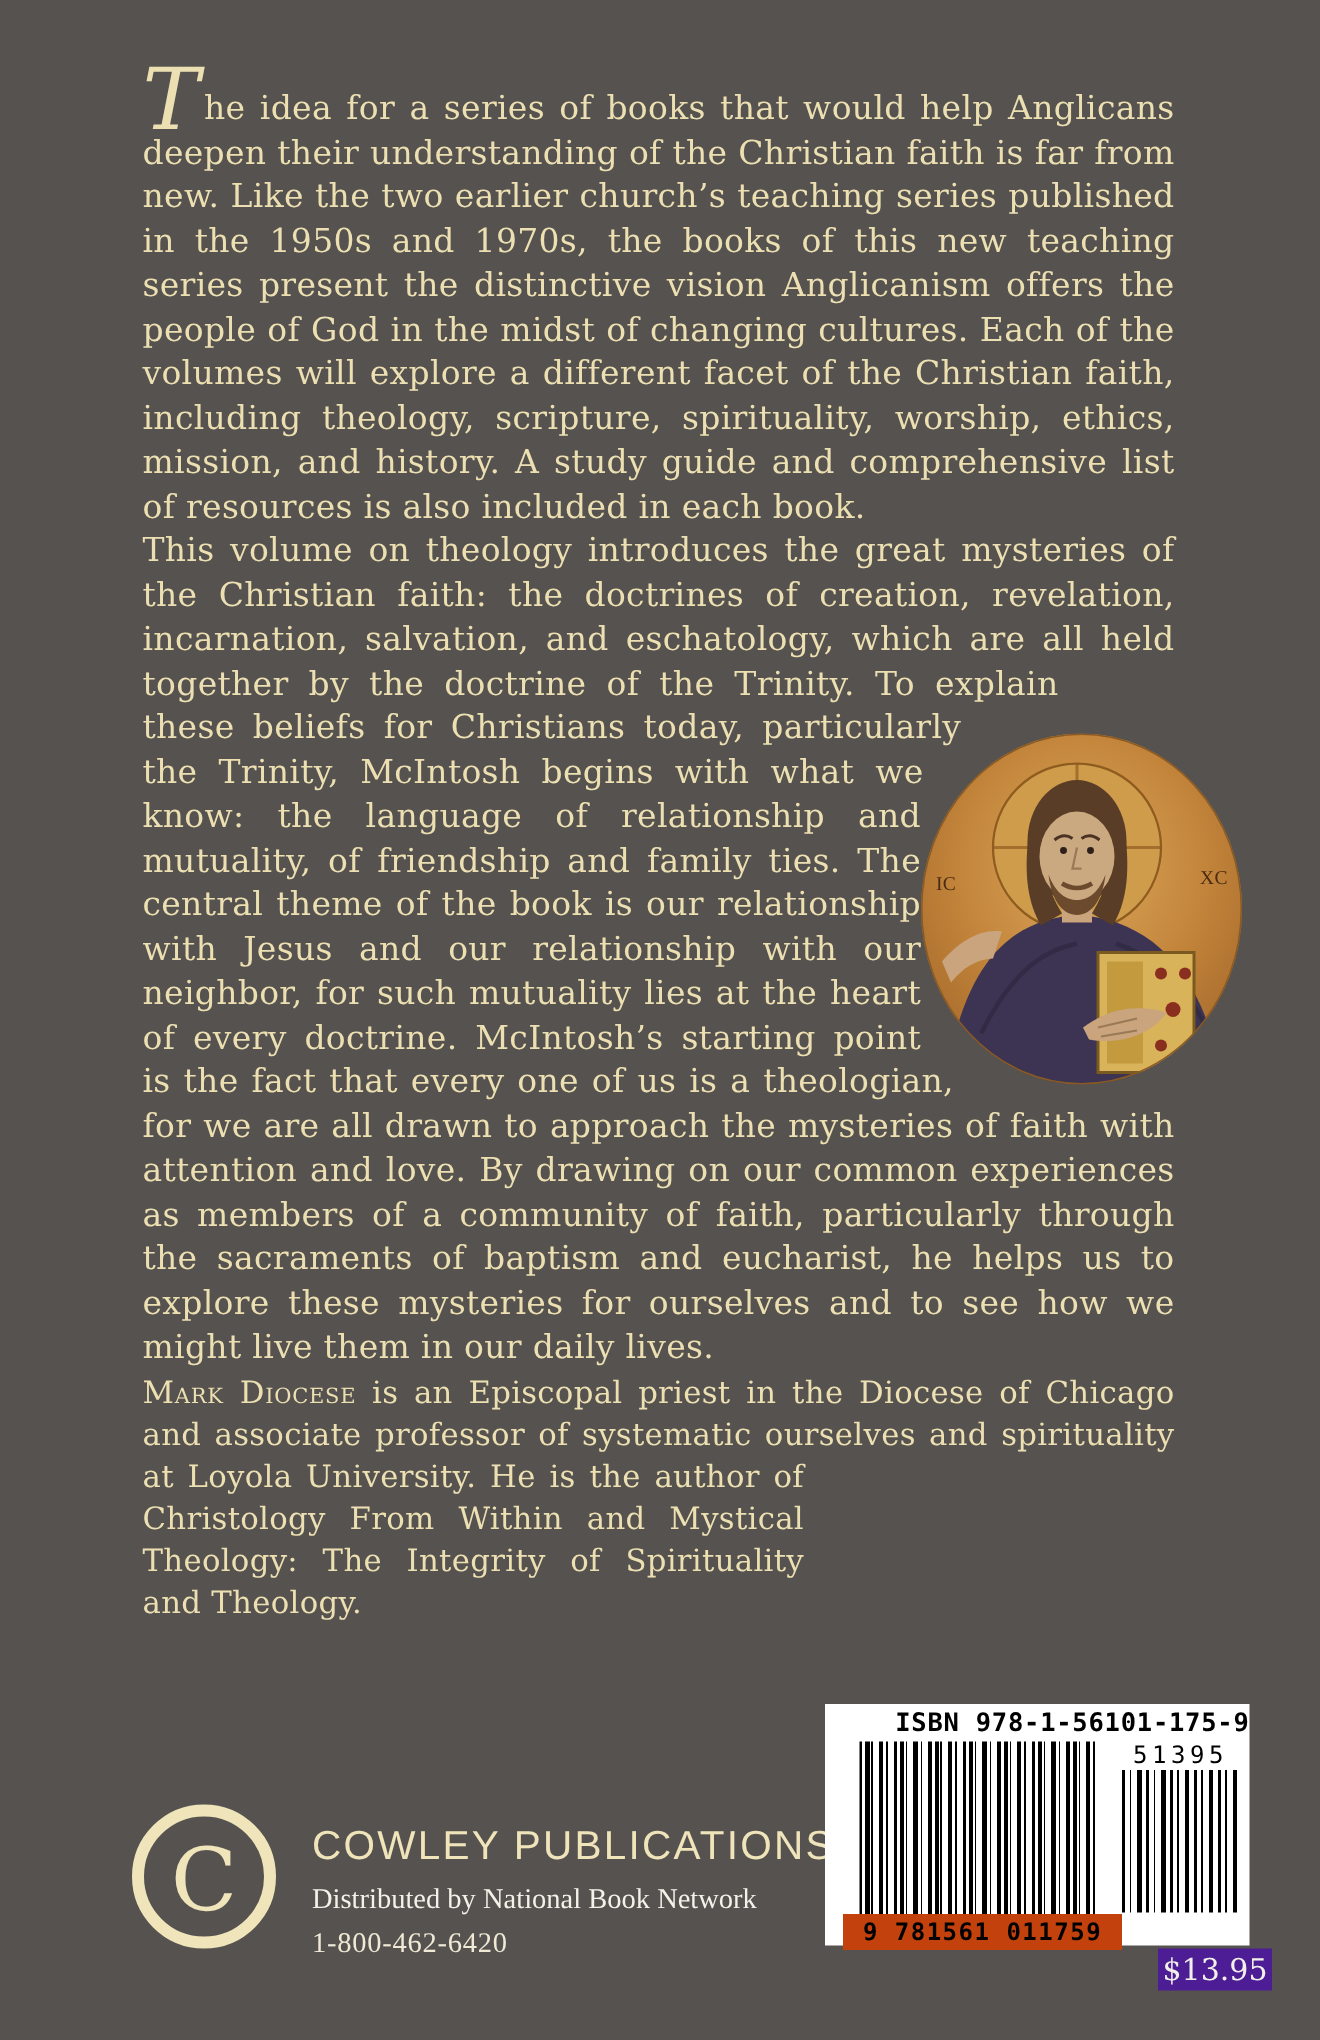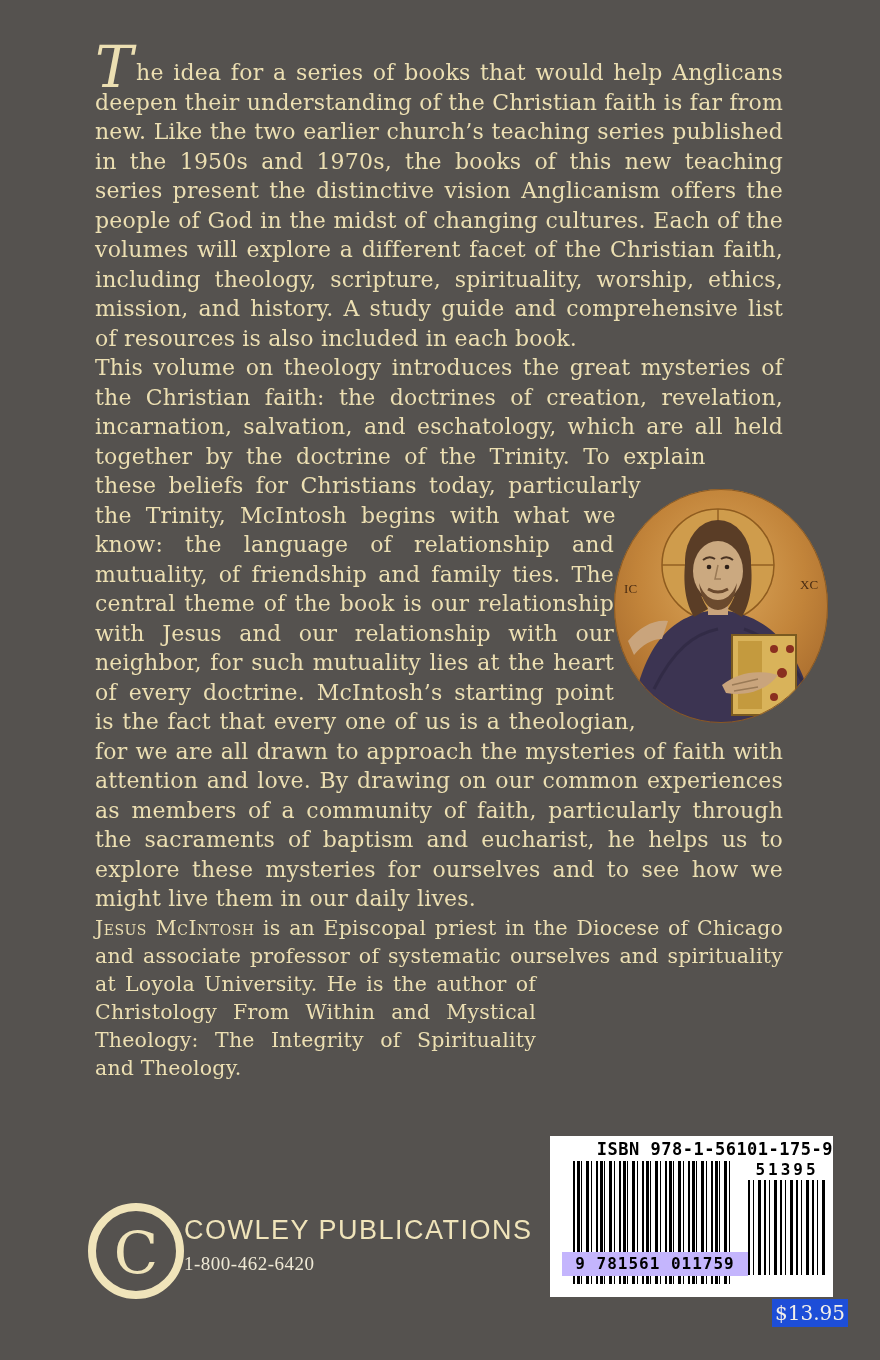--- a/index.html
+++ b/index.html
@@ -37,21 +37,21 @@
 
   .publisher-row { position:absolute; left:88px; top:1203px; display:flex; align-items:flex-start; }
   .logo-ring {
     width:80px; height:80px; border:8px solid #f0e4ba; border-radius:50%;
     display:flex; align-items:center; justify-content:center; flex:none;
   }
   .logo-c {
     font-family:"DejaVu Serif", serif; font-size:58px; line-height:1;
     color:#f0e4ba; margin-top:3px;
   }
-  .publisher-text { padding-top:12px; }
+  .publisher-text { margin-left:24px; padding-top:12px; }
   .publisher-name {
     font-family:"Liberation Sans", sans-serif; color:#f0e4ba;
     font-size:27px; letter-spacing:1.5px; white-space:nowrap;
   }
   .distribution {
     font-family:"Liberation Serif", serif; color:#f4f1e9;
     font-size:19px; margin-top:10px;
   }
   .phone {
     font-family:"Liberation Serif", serif; color:#efe9d6;
@@ -65,40 +65,40 @@
     font-size:17px; color:#000; letter-spacing:0.5px; white-space:nowrap;
   }
   .ean-bars {
     position:absolute; left:23px; top:25px; width:160px; height:123px;
     background:repeating-linear-gradient(90deg,
       #000 0 2px, #fff 2px 4px, #000 4px 7px, #fff 7px 8px,
       #000 8px 9px, #fff 9px 13px, #000 13px 16px, #fff 16px 18px,
       #000 18px 19px, #fff 19px 23px);
   }
   .ean-digits {
-    position:absolute; left:12px; top:116px; width:186px; height:24px;
-    background:#c4b5fd; text-align:center;
+    position:absolute; left:12px; top:140px; width:186px; height:24px;
+    background:#c2410c; text-align:center;
     font-family:"DejaVu Sans Mono", monospace; font-weight:bold;
     font-size:16px; color:#000; letter-spacing:1px; line-height:24px; white-space:nowrap;
   }
   .supp-code {
     position:absolute; left:196px; top:24px; width:82px; text-align:center;
-    font-family:"DejaVu Sans Mono", monospace; font-weight:bold;
+    font-family:"DejaVu Sans Mono", monospace; font-weight:normal;
     font-size:16px; color:#000; letter-spacing:3px; white-space:nowrap;
   }
   .supp-bars {
     position:absolute; left:198px; top:44px; width:78px; height:95px;
     background:repeating-linear-gradient(90deg,
       #000 0 2px, #fff 2px 5px, #000 5px 6px, #fff 6px 10px,
       #000 10px 13px, #fff 13px 16px);
   }
 
   .price-panel {
     position:absolute; left:772px; top:1299px; width:76px; height:28px;
-    background:#1d4ed8; display:flex; align-items:center; justify-content:center;
+    background:#4c1d95; display:flex; align-items:center; justify-content:center;
   }
   .price-label { font-family:"DejaVu Serif", serif; color:#f2efe9; font-size:20px; }
 </style>
 </head>
 <body>
 
 <div class="cover">
 
   <div class="content">
 
@@ -144,29 +144,30 @@
             <path d="M118 196 l26 -6 M120 202 l24 -4" stroke="#9a7a56" stroke-width="1.5" fill="none"></path>
             <path d="M14 152 C26 138 40 130 54 132 L48 150 C38 150 28 156 20 166 Z" fill="#c9a47c"></path>
             <text x="10" y="104" font-size="13" fill="#4a2c12" font-family="serif">IC</text>
             <text x="186" y="100" font-size="13" fill="#4a2c12" font-family="serif">XC</text>
           </g>
           <ellipse cx="107" cy="117" rx="106.5" ry="116.5" fill="none" stroke="#8a5a24" stroke-width="1"></ellipse>
         </svg>
       </span><span>This volume on theology introduces the great mysteries of the Christian faith: the doctrines of creation, revelation, incarnation, salvation, and eschatology, which are all held together by the doctrine of the Trinity. To explain these beliefs for Christians today, particularly the Trinity, McIntosh begins with what we know: the language of relationship and mutuality, of friendship and family ties. The central theme of the book is our relationship with Jesus and our relationship with our neighbor, for such mutuality lies at the heart of every doctrine. McIntosh’s starting point is the fact that every one of us is a theologian, for we are all drawn to approach the mysteries of faith with attention and love. By drawing on our common experiences as members of a community of faith, particularly through the sacraments of baptism and eucharist, he helps us to explore these mysteries for ourselves and to see how we might live them in our daily lives.</span>
     </p>
 
-    <p class="bio"><span class="bio-spacer"></span><span class="bio-name">Jesus McIntosh</span><span> is an Episcopal priest in the Diocese of Chicago and associate professor of systematic ourselves and spirituality at Loyola University. He is the author of Christology From Within and Mystical Theology: The Integrity of Spirituality and Theology.</span></p>
+    <p class="bio"><span class="bio-spacer"></span><span class="bio-name">Mark Diocese</span><span> is an Episcopal priest in the Diocese of Chicago and associate professor of systematic ourselves and spirituality at Loyola University. He is the author of Christology From Within and Mystical Theology: The Integrity of Spirituality and Theology.</span></p>
   </div>
 
   <div class="publisher-row">
     <div class="logo-ring">
       <span class="logo-c">C</span>
     </div>
     <div class="publisher-text">
       <div class="publisher-name">COWLEY PUBLICATIONS</div>
+      <div class="distribution">Distributed by National Book Network</div>
       <div class="phone">1-800-462-6420</div>
     </div>
   </div>
 
   <div class="barcode-box">
     <div class="isbn-label">ISBN 978-1-56101-175-9</div>
     <div class="ean-bars"></div>
     <div class="ean-digits">9 781561 011759</div>
     <div class="supp-code">51395</div>
     <div class="supp-bars"></div>

